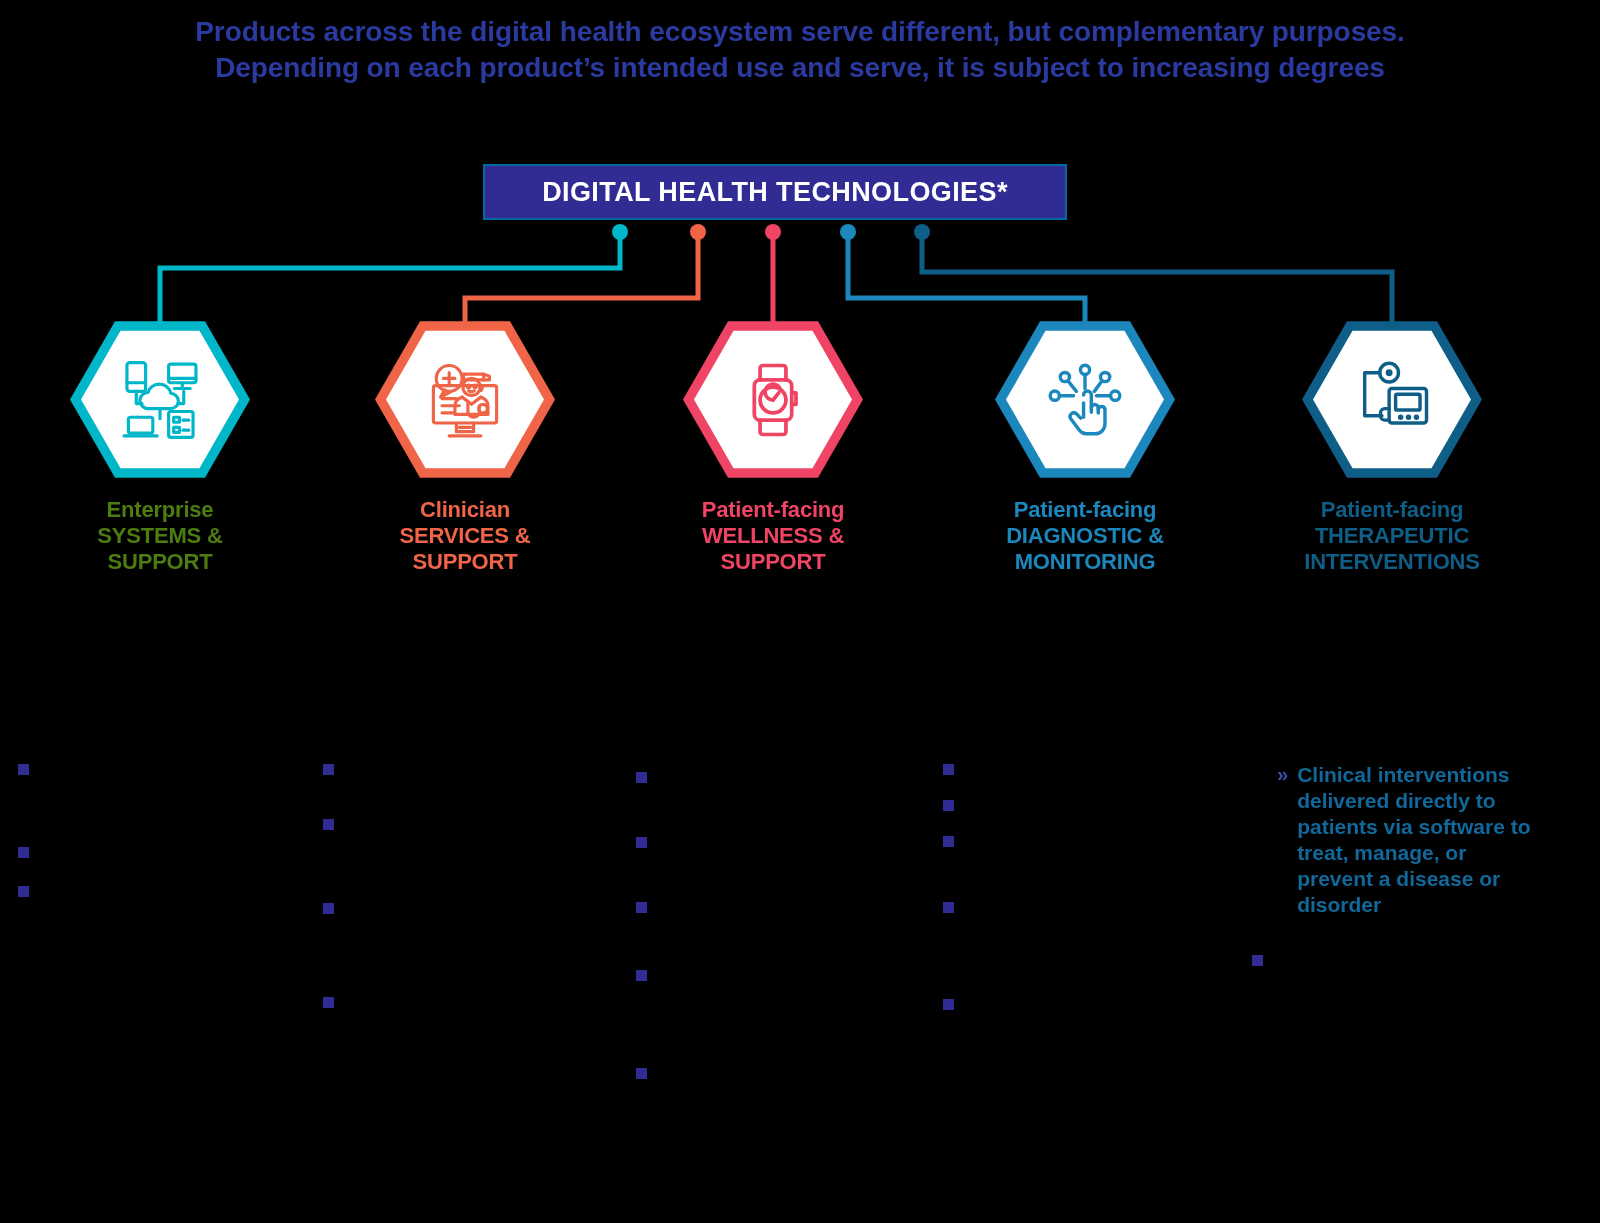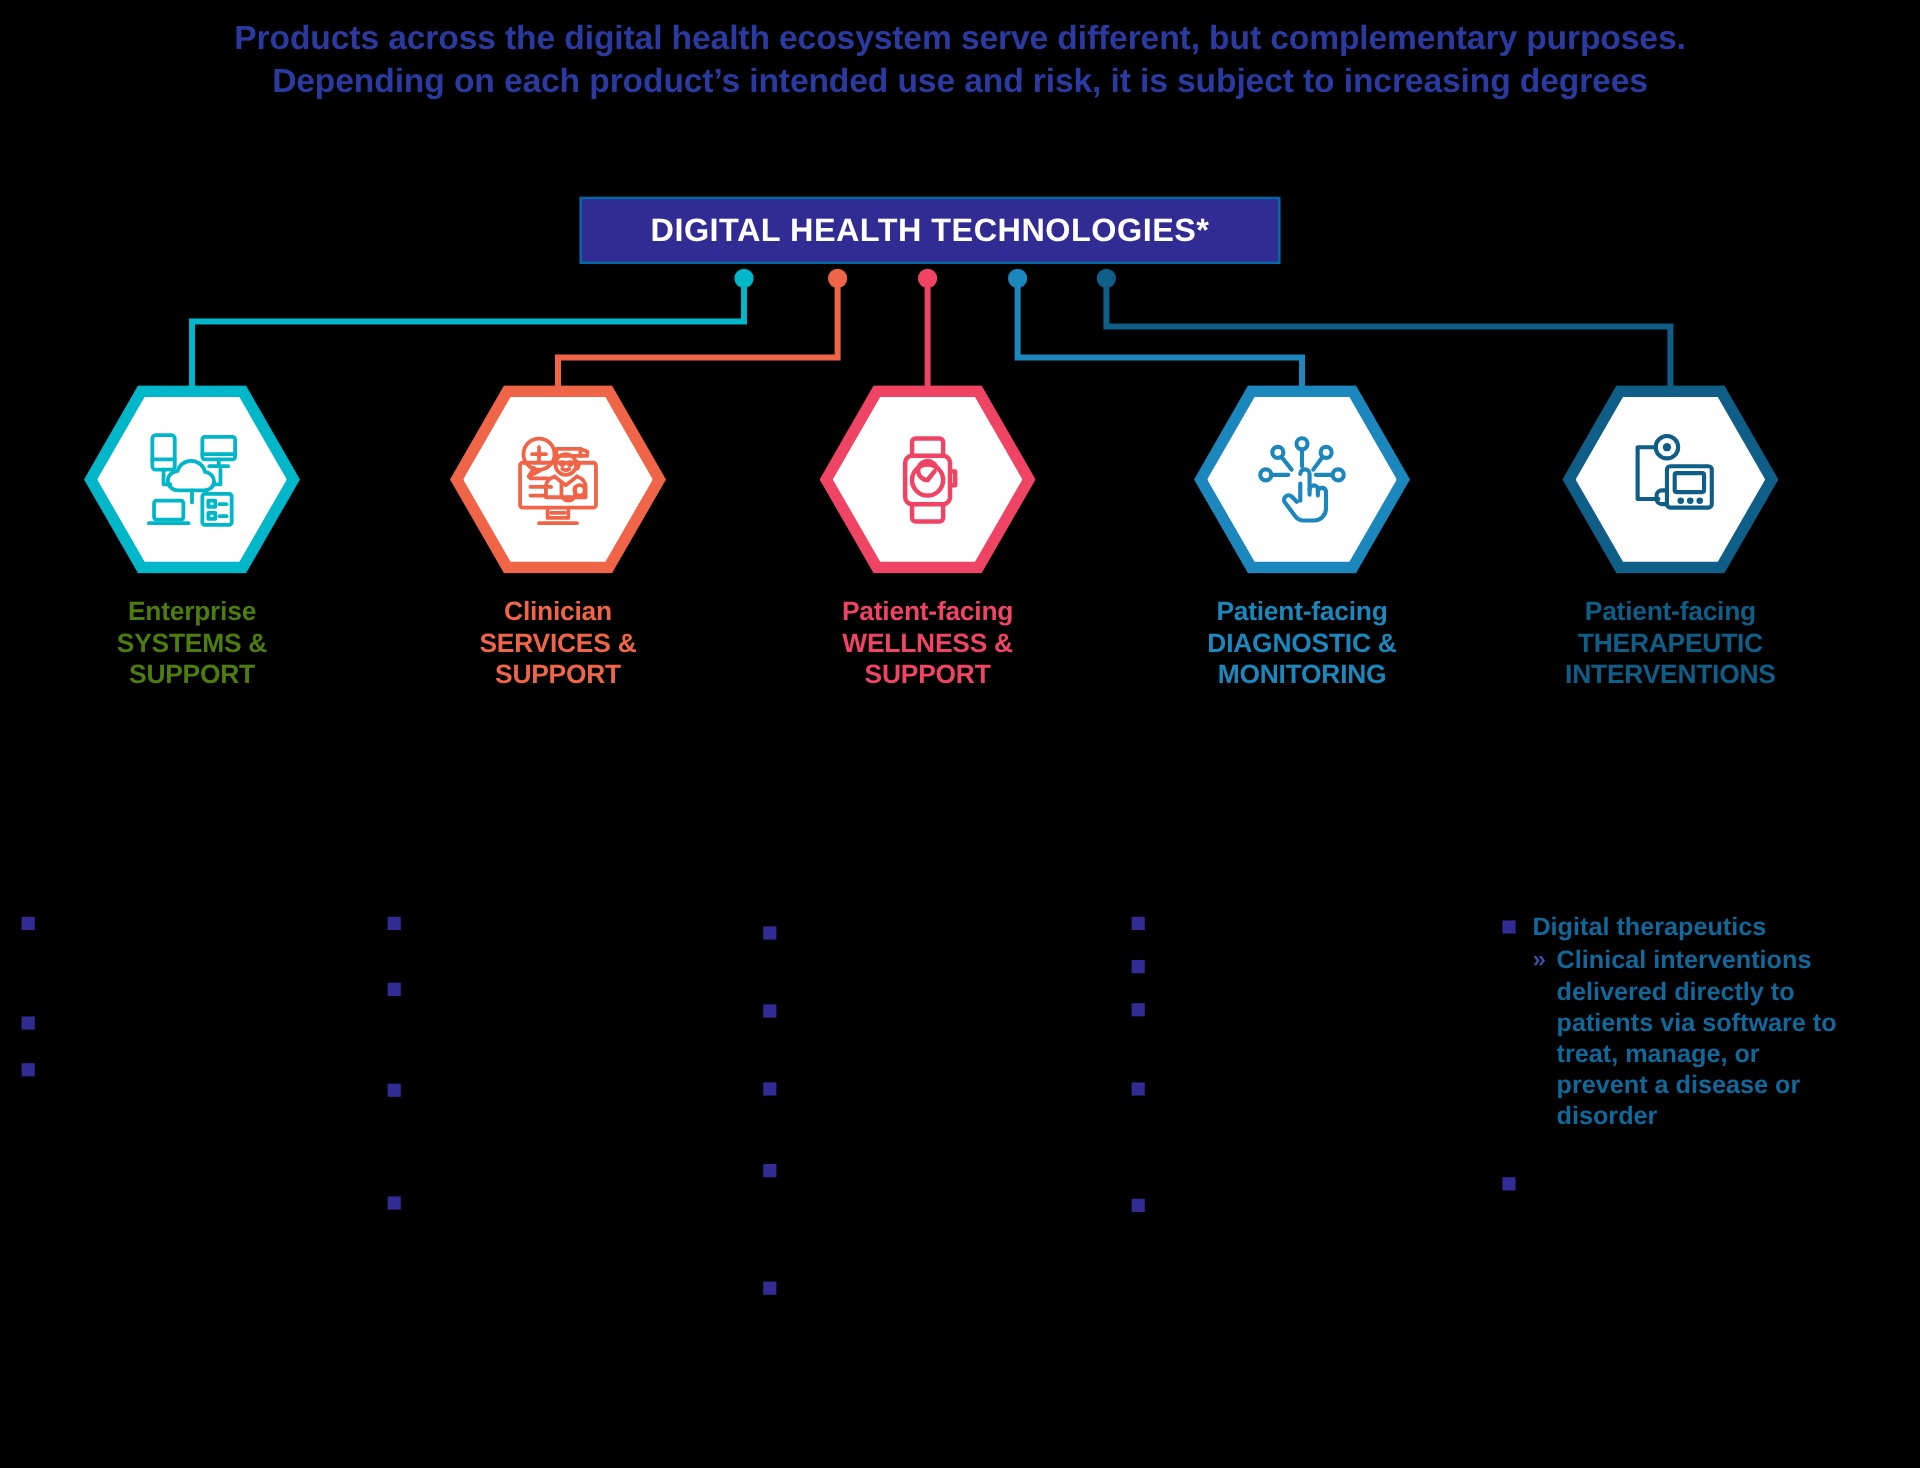--- a/index.html
+++ b/index.html
@@ -75,21 +75,21 @@
     max-width:250px;
   }
 </style>
 </head>
 <body>
 
 <div id="stage">
 
   <div class="intro">
     <span class="line">Products across the digital health ecosystem serve different, but complementary purposes.</span>
-    <span class="line">Depending on each product’s intended use and risk, it is subject to increasing degrees</span>
+    <span class="line">Depending on each product’s intended use and serve, it is subject to increasing degrees</span>
   </div>
 
   <div class="titlebar">
     <span>DIGITAL HEALTH TECHNOLOGIES*</span>
   </div>
 
   <svg class="connectors" viewBox="0 0 1600 1223" width="1600" height="1223">
 
     <path d="M620 232 L620 268 L160 268 L160 325" fill="none" stroke="#00B6C9" stroke-width="5"></path>
     <circle cx="620" cy="232" r="8" fill="#00B6C9"></circle>
@@ -325,24 +325,20 @@
       <span class="bullet-sq"></span>
       <span class="bltext"></span>
     </div>
     <div class="blitem">
       <span class="bullet-sq"></span>
       <span class="bltext"></span>
     </div>
   </div>
 
   <div class="bulcol" style="left:1252px;top:760px;width:340px;">
-    <div class="blitem">
-      <span class="bullet-sq"></span>
-      <span class="bltext visible">Digital therapeutics</span>
-    </div>
     <div class="subitem">
       <span class="chev">»</span>
       <span class="subtext">Clinical interventions delivered directly to patients via software to treat, manage, or prevent a disease or disorder</span>
     </div>
     <div class="blitem" style="margin-top:30px;">
       <span class="bullet-sq"></span>
       <span class="bltext"></span>
     </div>
   </div>
 

